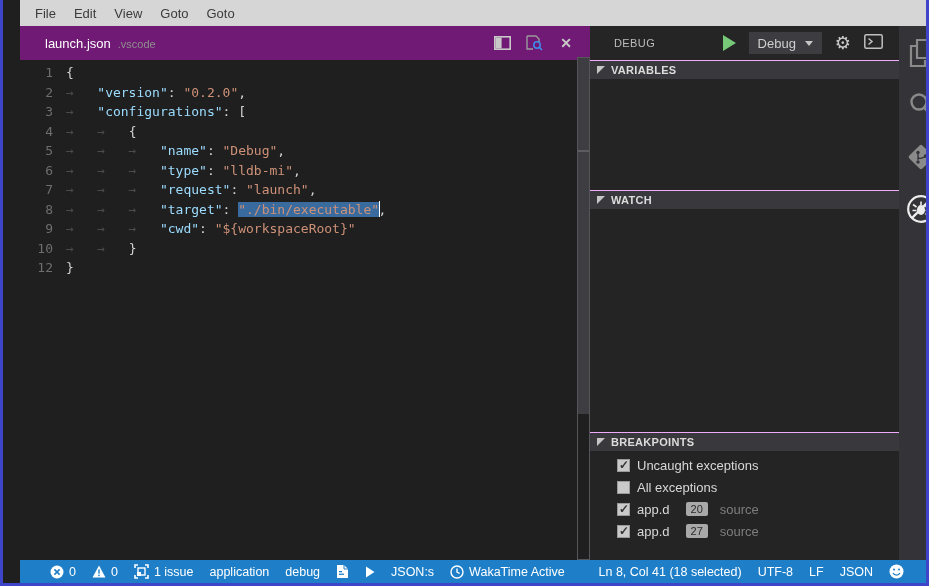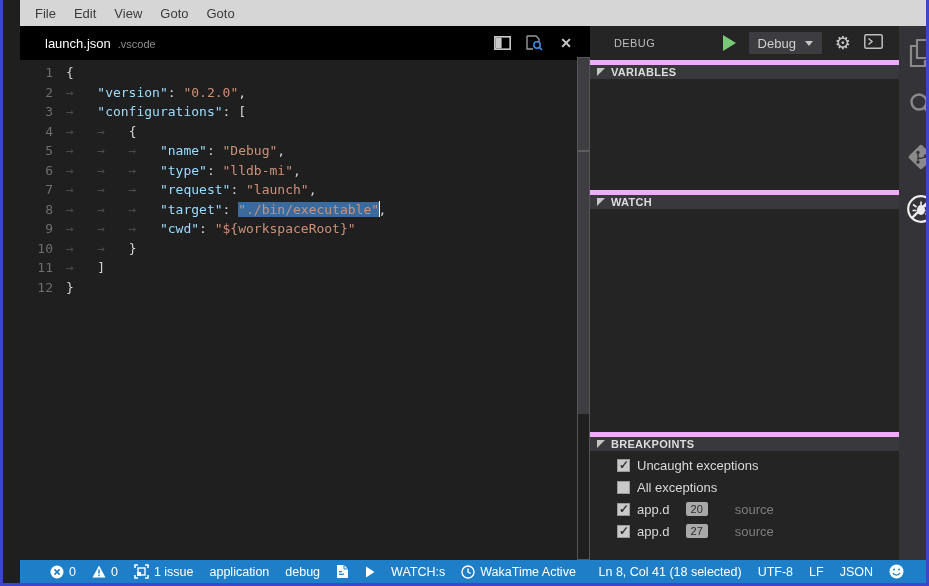--- a/index.html
+++ b/index.html
@@ -8,21 +8,21 @@
     border-left:3px solid #3d46c9;border-right:3px solid #3d46c9;border-bottom:3px solid #3d46c9;
     font-family:"Liberation Sans",sans-serif;background:#1f1f1f;overflow:hidden;
     display:flex;flex-direction:column;padding-left:17px;
   }
   
   .menubar{height:26px;background:#d6d6d6;display:flex;align-items:center;padding-left:6px;flex:0 0 auto;}
   .menu-item{color:#3b3b3b;font-size:13px;padding:0 9px;cursor:default;}
   
   .main{flex:1 1 auto;display:flex;min-height:0;}
   .editor-col{width:570px;flex:0 0 auto;display:flex;flex-direction:column;background:#1f1f1f;position:relative;}
-  .tabbar{height:34px;display:flex;align-items:center;background:#000000;flex:0 0 auto;}
+  .tabbar{height:34px;display:flex;align-items:center;background:#701a75;flex:0 0 auto;}
   .tab{display:flex;align-items:baseline;padding-left:25px;}
   .tab-title{color:#ffffff;font-size:13px;}
   .tab-detail{color:#8f8f8f;font-size:11px;margin-left:7px;}
   .tab-actions{margin-left:auto;display:flex;align-items:center;gap:12px;padding-right:14px;}
   .tab-actions .act{display:inline-flex;align-items:center;justify-content:center;width:20px;height:18px;}
   .close-x{color:#c8c8c8;font-size:14px;font-weight:bold;}
   .code{flex:1 1 auto;padding-top:3px;font-family:"DejaVu Sans Mono",monospace;font-size:13px;line-height:19.5px;overflow:hidden;}
   .line{display:flex;height:19.5px;}
   .ln{width:46px;flex:0 0 auto;text-align:right;padding-right:13px;color:#6e6e6e;box-sizing:border-box;}
   .tokens{white-space:pre;}
@@ -38,34 +38,34 @@
   
   .sidebar{width:309px;flex:0 0 auto;background:#252526;display:flex;flex-direction:column;min-height:0;}
   .sb-header{height:34px;flex:0 0 auto;display:flex;align-items:center;padding-left:24px;background:#252526;}
   .sb-title{color:#bdbdbd;font-size:11px;letter-spacing:.4px;}
   .sb-toolbar{margin-left:auto;display:flex;align-items:center;gap:13px;padding-right:16px;}
   .play-btn{width:0;height:0;border-left:13px solid #77c877;border-top:8px solid transparent;border-bottom:8px solid transparent;}
   .cfg-dd{background:#3c3c41;height:22px;display:flex;align-items:center;padding:0 9px;gap:9px;}
   .cfg-dd-label{color:#cfcfcf;font-size:13px;}
   .dd-caret{width:0;height:0;border-left:4px solid transparent;border-right:4px solid transparent;border-top:5px solid #c5c5c5;}
   .gear{color:#c9c9c9;font-size:18px;line-height:1;}
-  .section-head{height:19px;flex:0 0 auto;background:#39393d;display:flex;align-items:center;padding-left:7px;gap:6px;border-top:5px solid #f0abfc;box-sizing:border-box;}
+  .section-head{height:19px;flex:0 0 auto;background:#39393d;display:flex;align-items:center;padding-left:7px;gap:6px;border-top:1px solid #f0abfc;box-sizing:border-box;}
   .twistie{width:8px;height:8px;background:#c5c5c5;clip-path:polygon(0 0,100% 0,0 100%);flex:0 0 auto;}
   .section-label{color:#dcdcdc;font-size:11px;font-weight:bold;letter-spacing:.3px;}
   .section-body{background:#242425;flex:0 0 auto;}
   .body-variables{height:111px;}
   .body-watch{height:31px;}
   .body-callstack{height:192px;}
   .body-breakpoints{flex:1 1 auto;padding-top:3px;min-height:0;}
   .bp-row{height:22px;display:flex;align-items:center;padding-left:27px;gap:7px;}
   .bp-check{width:13px;height:13px;background:#c9c9c9;border:1px solid #9a9a9a;box-sizing:border-box;position:relative;flex:0 0 auto;}
   .bp-check.checked::after{content:"✓";position:absolute;left:1px;top:-2px;font-size:12px;font-weight:bold;color:#333;}
   .bp-label{color:#d8d8d8;font-size:13px;}
   .bp-badge{background:#a9a9a9;color:#2b2b2b;font-size:11px;border-radius:2px;padding:1px 5px;margin-left:9px;}
-  .bp-note{color:#7e7e7e;font-size:13px;margin-left:20px;}
+  .bp-note{color:#7e7e7e;font-size:13px;margin-left:5px;}
   
   .activitybar{width:44px;flex:0 0 auto;background:#333338;display:flex;flex-direction:column;align-items:center;padding-top:12px;gap:22px;}
   .ab-btn{width:30px;height:30px;display:flex;align-items:center;justify-content:center;}
   
   .statusbar{height:23px;flex:0 0 auto;background:#1e7fc8;display:flex;align-items:center;color:#ffffff;font-size:12.5px;padding:0 16px 0 24px;}
   .status-left{display:flex;align-items:center;gap:4px;}
   .status-right{margin-left:auto;display:flex;align-items:center;gap:4px;}
   .status-item{display:flex;align-items:center;gap:5px;padding:0 6px;height:23px;}
   .sb-ico{display:inline-flex;align-items:center;}
 </style>
@@ -142,24 +142,20 @@
               <span class="ln">8</span>
               <span class="tokens"><span class="tk-ws">→   →   →   </span><span class="tk-key">"target"</span><span class="tk-pun">: </span><span class="tk-sel">"./bin/executable"</span><span class="tk-cursor"></span><span class="tk-pun">,</span></span>
             </div>
             <div class="line">
               <span class="ln">9</span>
               <span class="tokens"><span class="tk-ws">→   →   →   </span><span class="tk-key">"cwd"</span><span class="tk-pun">: </span><span class="tk-str">"${workspaceRoot}"</span></span>
             </div>
             <div class="line">
               <span class="ln">10</span>
               <span class="tokens"><span class="tk-ws">→   →   </span><span class="tk-pun">}</span></span>
-            </div>
-            <div class="line">
-              <span class="ln">11</span>
-              <span class="tokens"><span class="tk-ws">→   </span><span class="tk-pun">]</span></span>
             </div>
             <div class="line">
               <span class="ln">12</span>
               <span class="tokens"><span class="tk-pun">}</span></span>
             </div>
           </div>
       </div>
       <div class="vscroll">
         <div class="vscroll-thumb"></div>
       </div>
@@ -307,21 +303,21 @@
           </span>
         </span>
         <span class="status-item">
           <span class="sb-ico">
             <svg width="10" height="12" viewBox="0 0 10 12">
               <path d="M1 .5L9.5 6L1 11.5Z" fill="#fff"></path>
             </svg>
           </span>
         </span>
         <span class="status-item">
-          <span>WATCH:s</span>
+          <span>JSON:s</span>
         </span>
         <span class="status-item">
           <span class="sb-ico">
             <svg width="14" height="14" viewBox="0 0 14 14">
               <circle cx="7" cy="7" r="6" fill="none" stroke="#fff" stroke-width="1.4"></circle>
               <path d="M7 3.5V7l2.6 1.5" fill="none" stroke="#fff" stroke-width="1.4"></path>
             </svg>
           </span>
           <span>WakaTime Active</span>
         </span>

